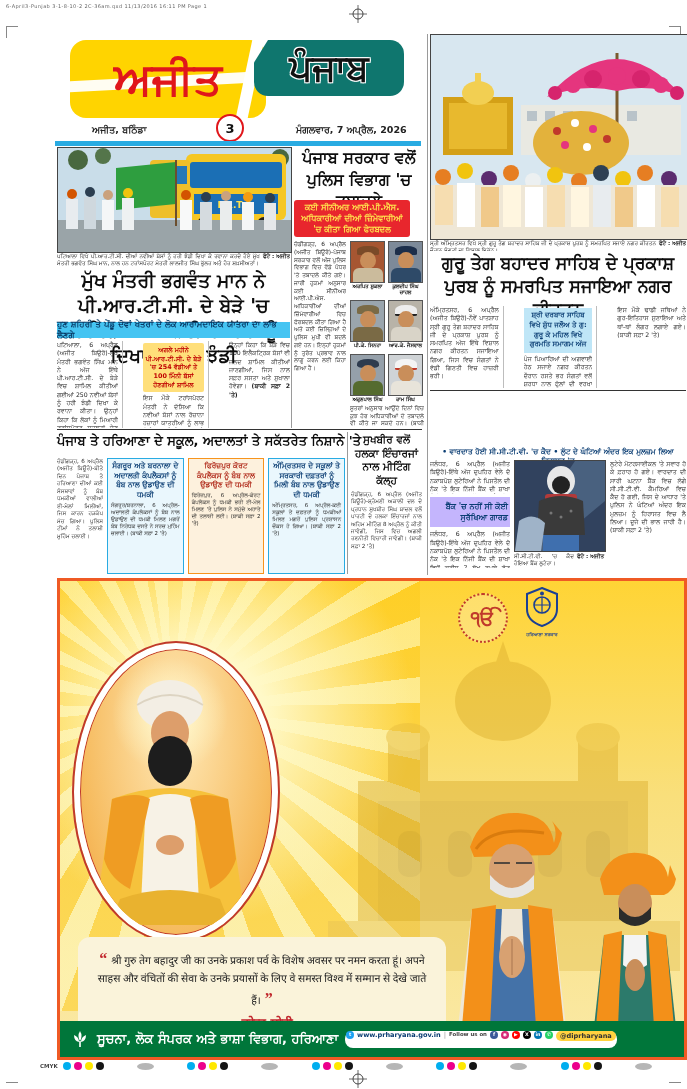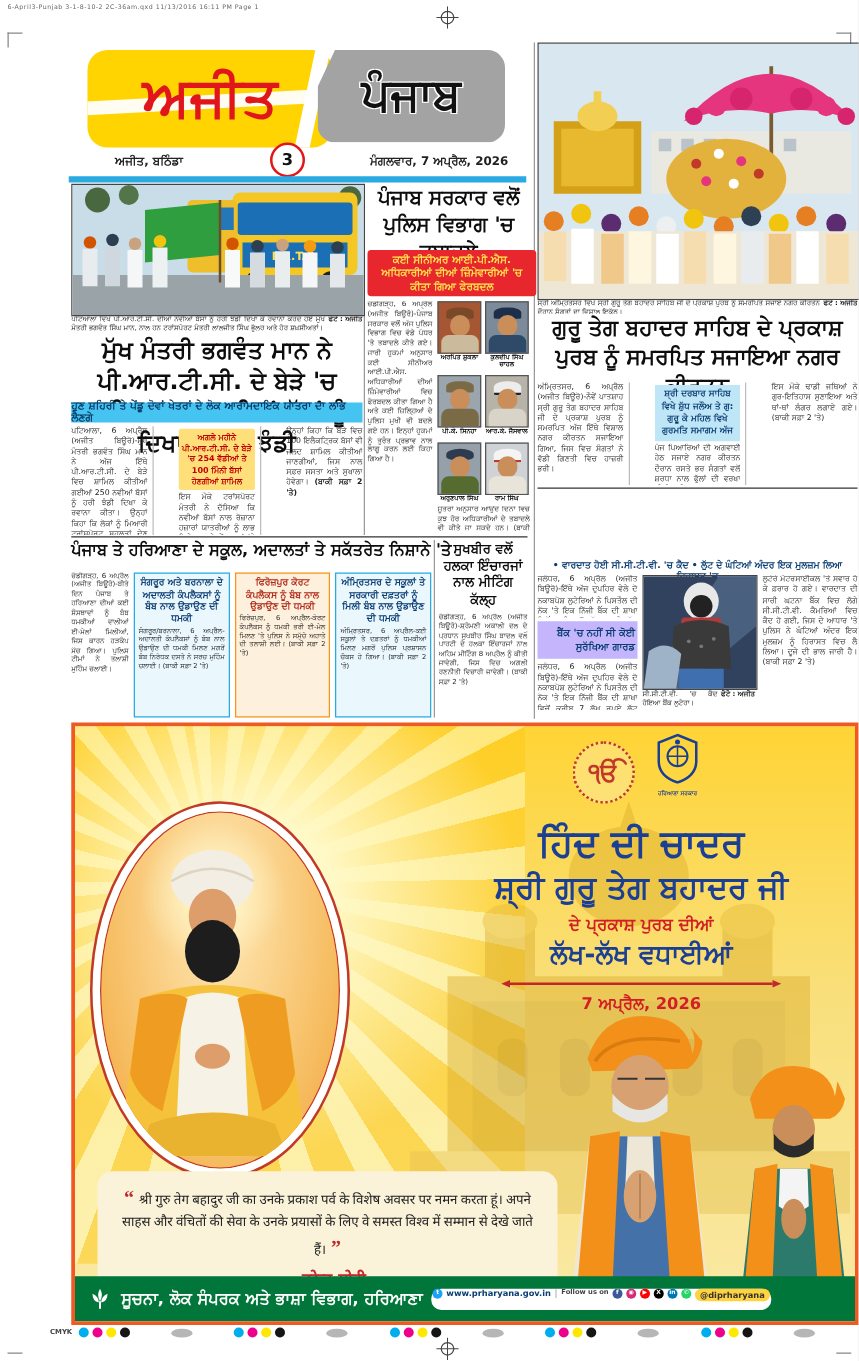--- a/index.html
+++ b/index.html
@@ -14,21 +14,21 @@
   .blob{width:17px;height:7px;background:#b6b6b6;border-radius:50%;}
   .dot{width:8px;height:8px;border-radius:50%;}
   .cmyklabel{font-size:5.5px;color:#444;font-weight:bold;margin-right:2px;}
   .corner{position:absolute;background:#888;}
   
   .mast-yellow{left:70px;top:40px;width:196px;height:78px;background:#ffd400;border-radius:16px;
     display:flex;align-items:center;justify-content:center;overflow:hidden;}
   .mast-yellow .stripe{position:absolute;left:-6px;right:-6px;top:36px;height:11px;background:#fff;
     transform:rotate(-3deg);opacity:.95;}
   .mast-yellow .t{position:relative;font-size:44px;font-weight:800;color:#e0161b;line-height:1;}
-  .mast-red{left:254px;top:40px;width:150px;height:74px;background:#a3a3a3;border-radius:14px;
+  .mast-red{left:254px;top:40px;width:150px;height:56px;background:#0f766e;border-radius:14px;
     display:flex;align-items:center;justify-content:center;clip-path:polygon(14px 0,100% 0,100% 100%,0 100%,0 40%);}
   .mast-red .t{font-size:36px;font-weight:800;color:#111;line-height:1;
     text-shadow:1px 1px 0 #fff,-1px -1px 0 #fff,1px -1px 0 #fff,-1px 1px 0 #fff;}
   .mast-slash{left:244px;top:40px;width:12px;height:78px;background:#fff;transform:skewX(-12deg);}
   .edition{left:78px;top:124px;font-size:9.5px;font-weight:bold;color:#222;padding-left:14px;}
   .pgcircle{left:216px;top:114px;width:24px;height:24px;border:2.5px solid #e0161b;border-radius:50%;
     display:flex;align-items:center;justify-content:center;font-size:13px;font-weight:800;color:#111;background:#fff;}
   .dateline{left:296px;top:124px;font-size:9.5px;font-weight:bold;color:#222;}
   .cyanbar{left:55px;top:141px;width:366px;height:5px;background:#29abe2;}
   
@@ -42,21 +42,21 @@
   .cols{display:flex;}
   .cols>div{flex:1;overflow:hidden;}
   .cols>div+div{border-left:1px solid #bdbdbd;padding-left:20px;margin-left:4px;}
   .contd{font-weight:bold;}
   
   .lead-sub{left:57px;top:322px;width:233px;height:16px;background:#45c4f2;display:flex;align-items:center;justify-content:center;
     font-size:8.6px;font-weight:800;color:#083a66;}
   .ybox{background:#ffdf7a;color:#c00000;font-size:6.4px;font-weight:700;text-align:center;
     padding:3px 2px;border-radius:2px;margin:2px 0;line-height:1.35;}
   
-  .redbanner{left:294px;top:200px;width:135px;height:37px;background:#e8262d;border-radius:3px;
+  .redbanner{left:294px;top:200px;width:116px;height:37px;background:#e8262d;border-radius:3px;
     display:flex;align-items:center;justify-content:center;text-align:center;
     font-size:8.4px;font-weight:800;color:#ffe14d;line-height:1.3;padding:0 2px;box-sizing:border-box;}
   .muggrid{display:flex;flex-wrap:wrap;gap:3px;width:74px;}
   .mugcell{width:35px;}
   .mug{width:35px;height:42px;position:relative;overflow:hidden;border:1px solid #555;box-sizing:border-box;}
   .mug .face{position:absolute;left:9px;top:10px;width:16px;height:17px;border-radius:50%;background:#c98e5a;}
   .mug .cap2{position:absolute;left:6px;top:4px;width:22px;height:9px;border-radius:45% 45% 10% 10%;}
   .mug .body{position:absolute;left:2px;top:26px;width:30px;height:16px;border-radius:6px 6px 0 0;}
   .m1{background:#a65632;} .m1 .cap2{background:#7a4a28;} .m1 .body{background:#cbbb9c;}
   .m2{background:#7d8a99;} .m2 .cap2{background:#1c2e4a;} .m2 .body{background:#2e4a68;}
@@ -437,32 +437,20 @@
     <div class="hremblem">
       <svg width="34" height="40" viewBox="0 0 34 40">
         <path d="M17 1 L32 7 V22 Q32 34 17 39 Q2 34 2 22 V7 Z" fill="none" stroke="#1b3f94" stroke-width="2"></path>
         <circle cx="17" cy="18" r="8" fill="none" stroke="#1b3f94" stroke-width="1.6"></circle>
         <path d="M17 10 V26 M9 18 H25" stroke="#1b3f94" stroke-width="1.2"></path>
         <circle cx="17" cy="6.5" r="2" fill="#1b3f94"></circle>
       </svg>
       <div class="ecap">ਹਰਿਆਣਾ ਸਰਕਾਰ</div>
     </div>
 
-    <div class="adtext">
-      <div class="adl1">ਹਿੰਦ ਦੀ ਚਾਦਰ</div>
-      <div class="adl2">ਸ਼੍ਰੀ ਗੁਰੂ ਤੇਗ ਬਹਾਦਰ ਜੀ</div>
-      <div class="adl3">ਦੇ ਪ੍ਰਕਾਸ਼ ਪੁਰਬ ਦੀਆਂ</div>
-      <div class="adl4">ਲੱਖ-ਲੱਖ ਵਧਾਈਆਂ</div>
-      <div class="adline">
-        <span class="tri-l"></span>
-          <span class="bar"></span>
-          <span class="tri-r"></span>
-      </div>
-      <div class="addate">7 ਅਪ੍ਰੈਲ, 2026</div>
-    </div>
 
     <svg style="position:absolute;left:372px;top:224px" width="255" height="222" viewBox="0 0 255 222">
 
       <path d="M38 42 Q50 6 86 8 Q118 10 122 38 Q126 26 120 16 L130 28 Q128 44 118 50 L42 52 Z" fill="#f39019"></path>
       <path d="M44 44 Q60 20 112 28" stroke="#d97b0d" stroke-width="3" fill="none"></path>
       <ellipse cx="80" cy="64" rx="23" ry="25" fill="#d8a171"></ellipse>
       <path d="M58 70 Q80 96 102 70 L102 84 Q80 102 58 84 Z" fill="#e8e6e2"></path>
       <line x1="62" y1="58" x2="78" y2="58" stroke="#333" stroke-width="1.6"></line>
       <line x1="84" y1="58" x2="100" y2="58" stroke="#333" stroke-width="1.6"></line>
       <path d="M40 104 L120 104 L134 222 L26 222 Z" fill="#efe7d6"></path>

